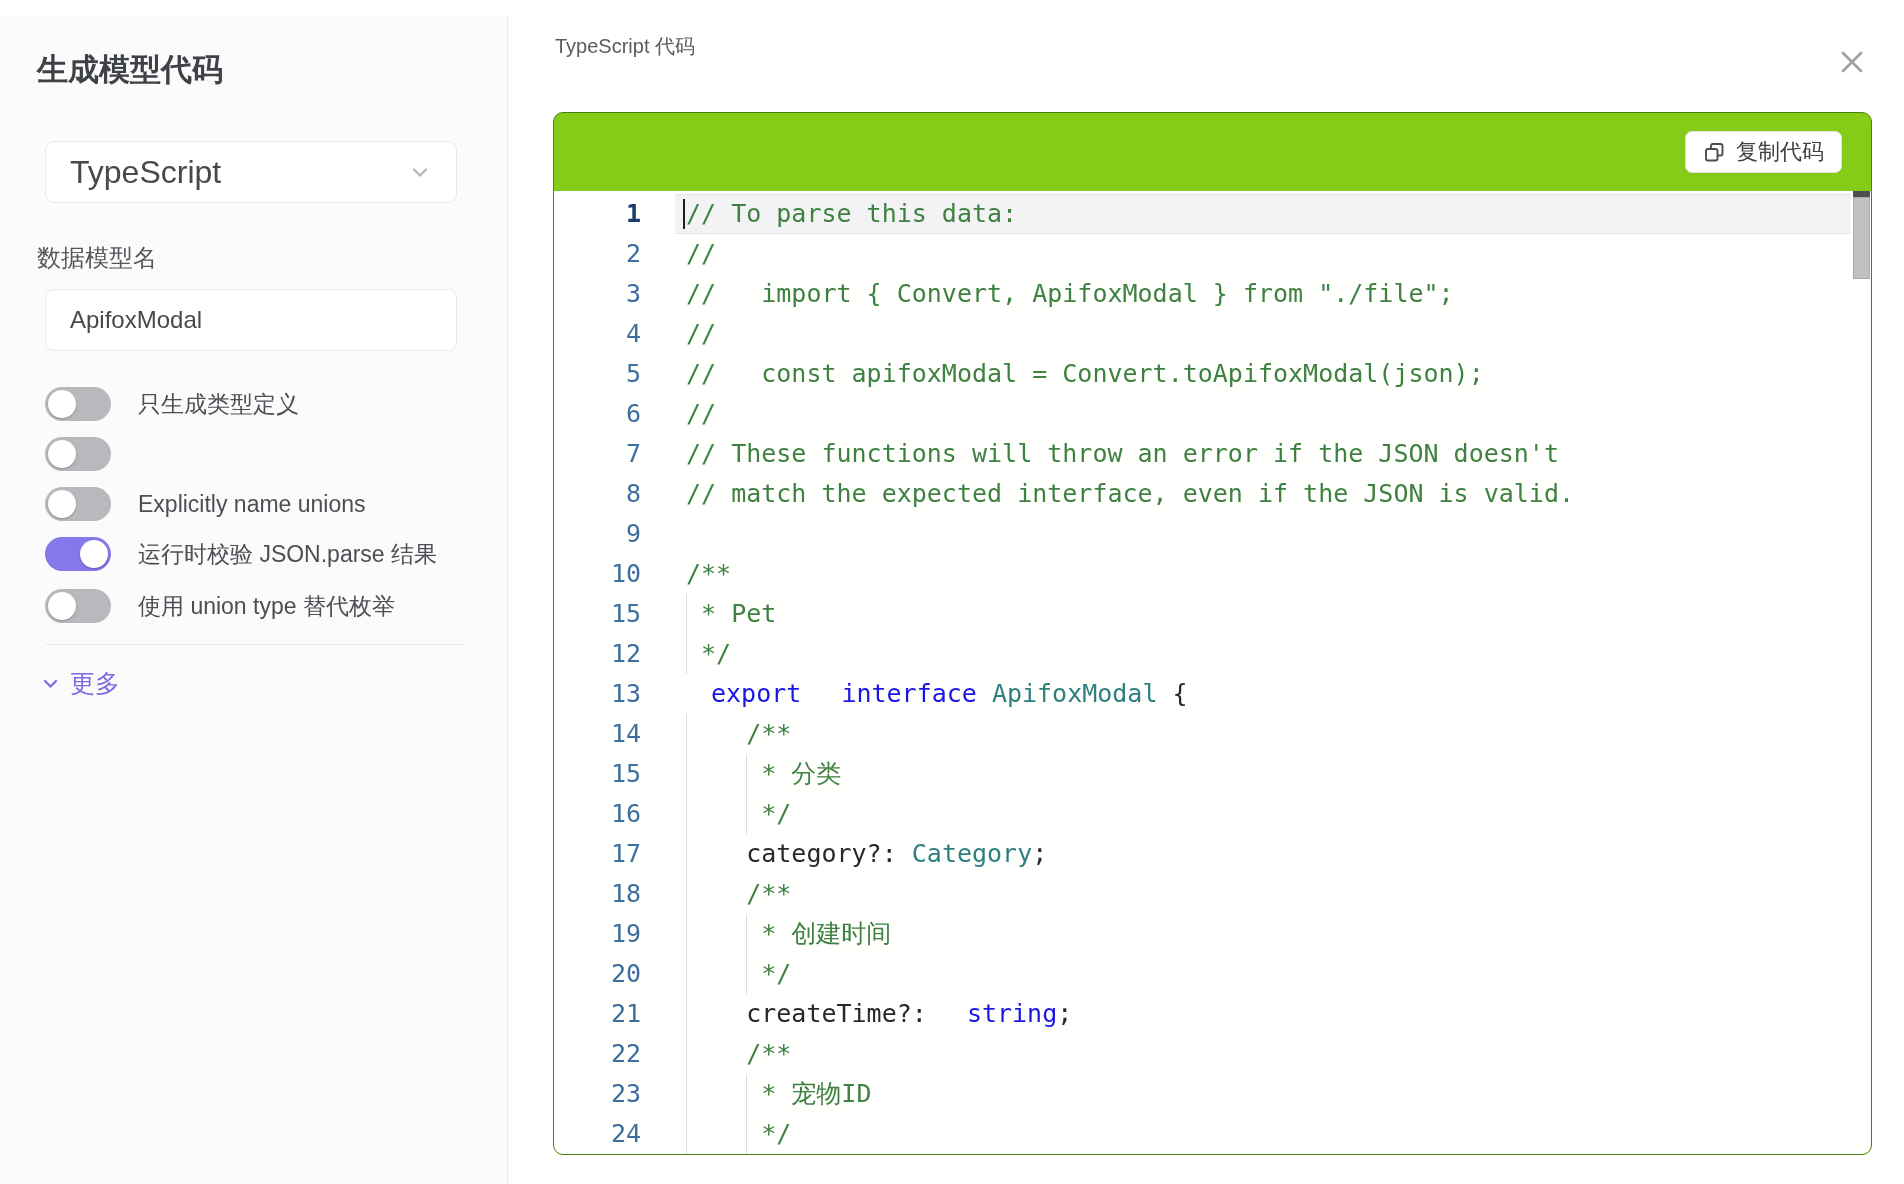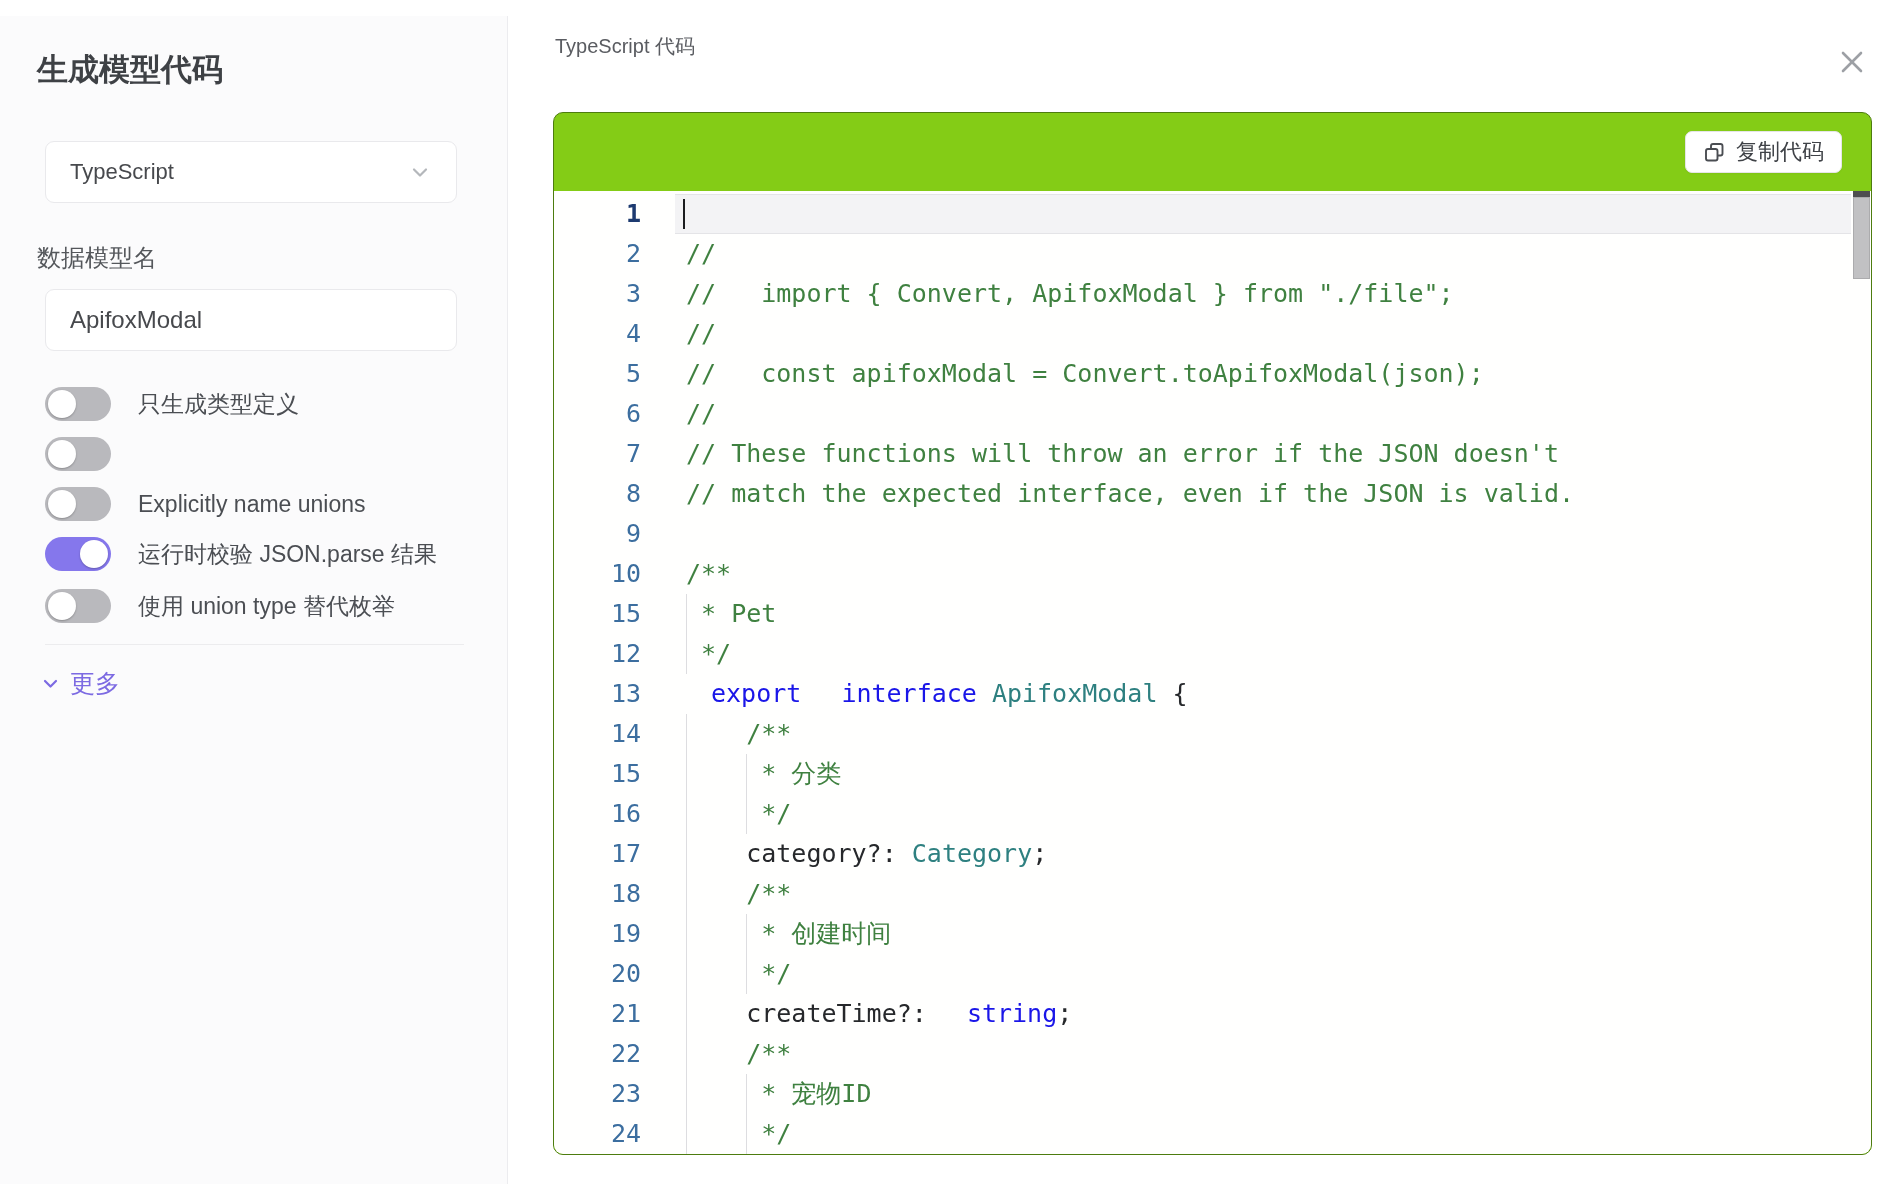--- a/index.html
+++ b/index.html
@@ -7,21 +7,21 @@
               font-family:"Liberation Sans","DejaVu Sans",sans-serif; }
   .page { position:relative; width:1904px; height:1184px; }
 
   
   .sidebar { position:absolute; left:0; top:16px; width:508px; height:1184px;
              background:#fbfbfc; border-right:1px solid #ececef; }
   .side-title { position:absolute; left:37px; top:33px; font-size:31px; font-weight:600; color:#3e4145; }
   .select { position:absolute; left:45px; top:125px; width:412px; height:62px; background:#ffffff;
             border:1px solid #e9e9ec; border-radius:9px; display:flex; align-items:center;
             padding:0 24px; cursor:pointer; }
-  .select .sel-text { font-size:22px; color:#47494d; flex:1; }
+  .select .sel-text { font-size:32px; color:#47494d; flex:1; }
   .field-label { position:absolute; left:37px; top:226px; font-size:24px; color:#54575b; }
   .text-input { position:absolute; left:45px; top:273px; width:412px; height:62px; background:#ffffff;
                 border:1px solid #e9e9ec; border-radius:9px; font-size:24px; color:#47494d;
                 padding:0 24px; outline:none; font-family:"Liberation Sans","DejaVu Sans",sans-serif; }
   .toggles { position:absolute; left:45px; top:371px; width:440px; height:240px; }
   .toggle-row { position:absolute; left:0; display:flex; align-items:center; height:34px; }
   .pill { width:66px; height:34px; border-radius:17px; background:#b9b9bd; position:relative; flex:none; cursor:pointer; }
   .pill .knob { position:absolute; top:3px; width:28px; height:28px; border-radius:50%; background:#ffffff;
                 box-shadow:0 1px 2px rgba(0,0,0,.25); left:3px; }
   .pill.on { background:#8577ec; }
@@ -144,21 +144,21 @@
             <rect x="3" y="8" width="11.5" height="11.5" rx="2" fill="#ffffff" stroke="#4a4d52" stroke-width="1.9"></rect>
           </svg>
         </span>
         <span>复制代码</span>
       </button>
     </div>
     <div class="code-area">
       <div>
           <div class="code-row">
             <div class="ln active">1</div>
-            <div class="lc active"><span class="caret"></span></div>
+            <div class="lc active"><span class="caret"></span><span class="tk-comment">// To parse this data:</span></div>
           </div>
           <div class="code-row">
             <div class="ln">2</div>
             <div class="lc"><span class="tk-comment">//</span></div>
           </div>
           <div class="code-row">
             <div class="ln">3</div>
             <div class="lc"><span class="tk-comment">//   import { Convert, ApifoxModal } from "./file";</span></div>
           </div>
           <div class="code-row">

